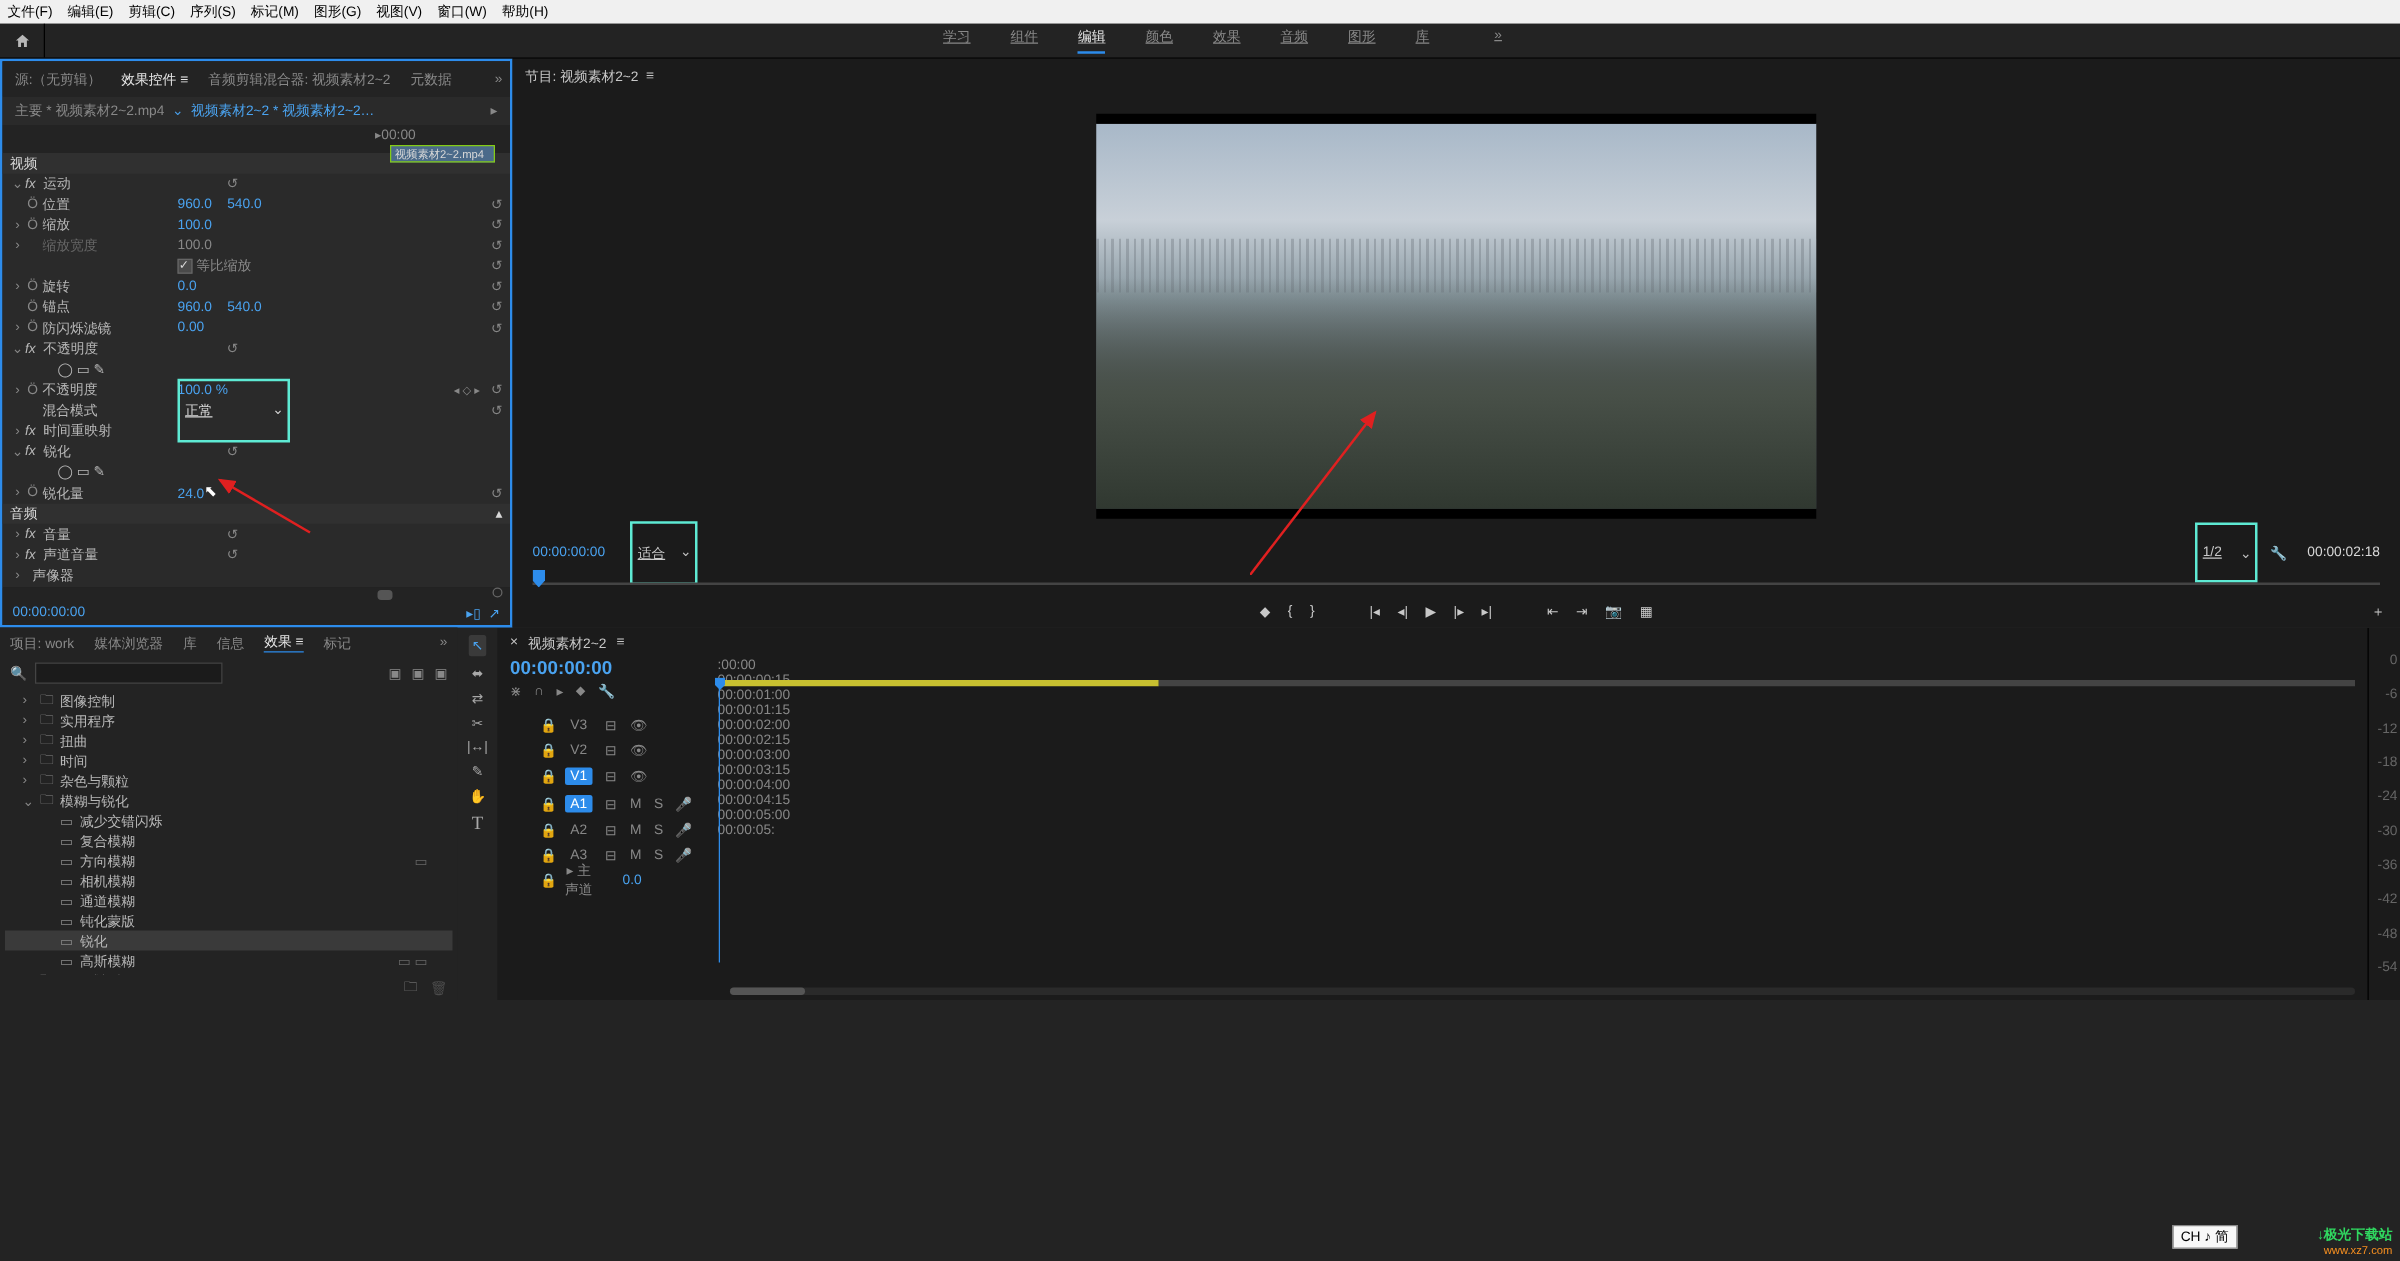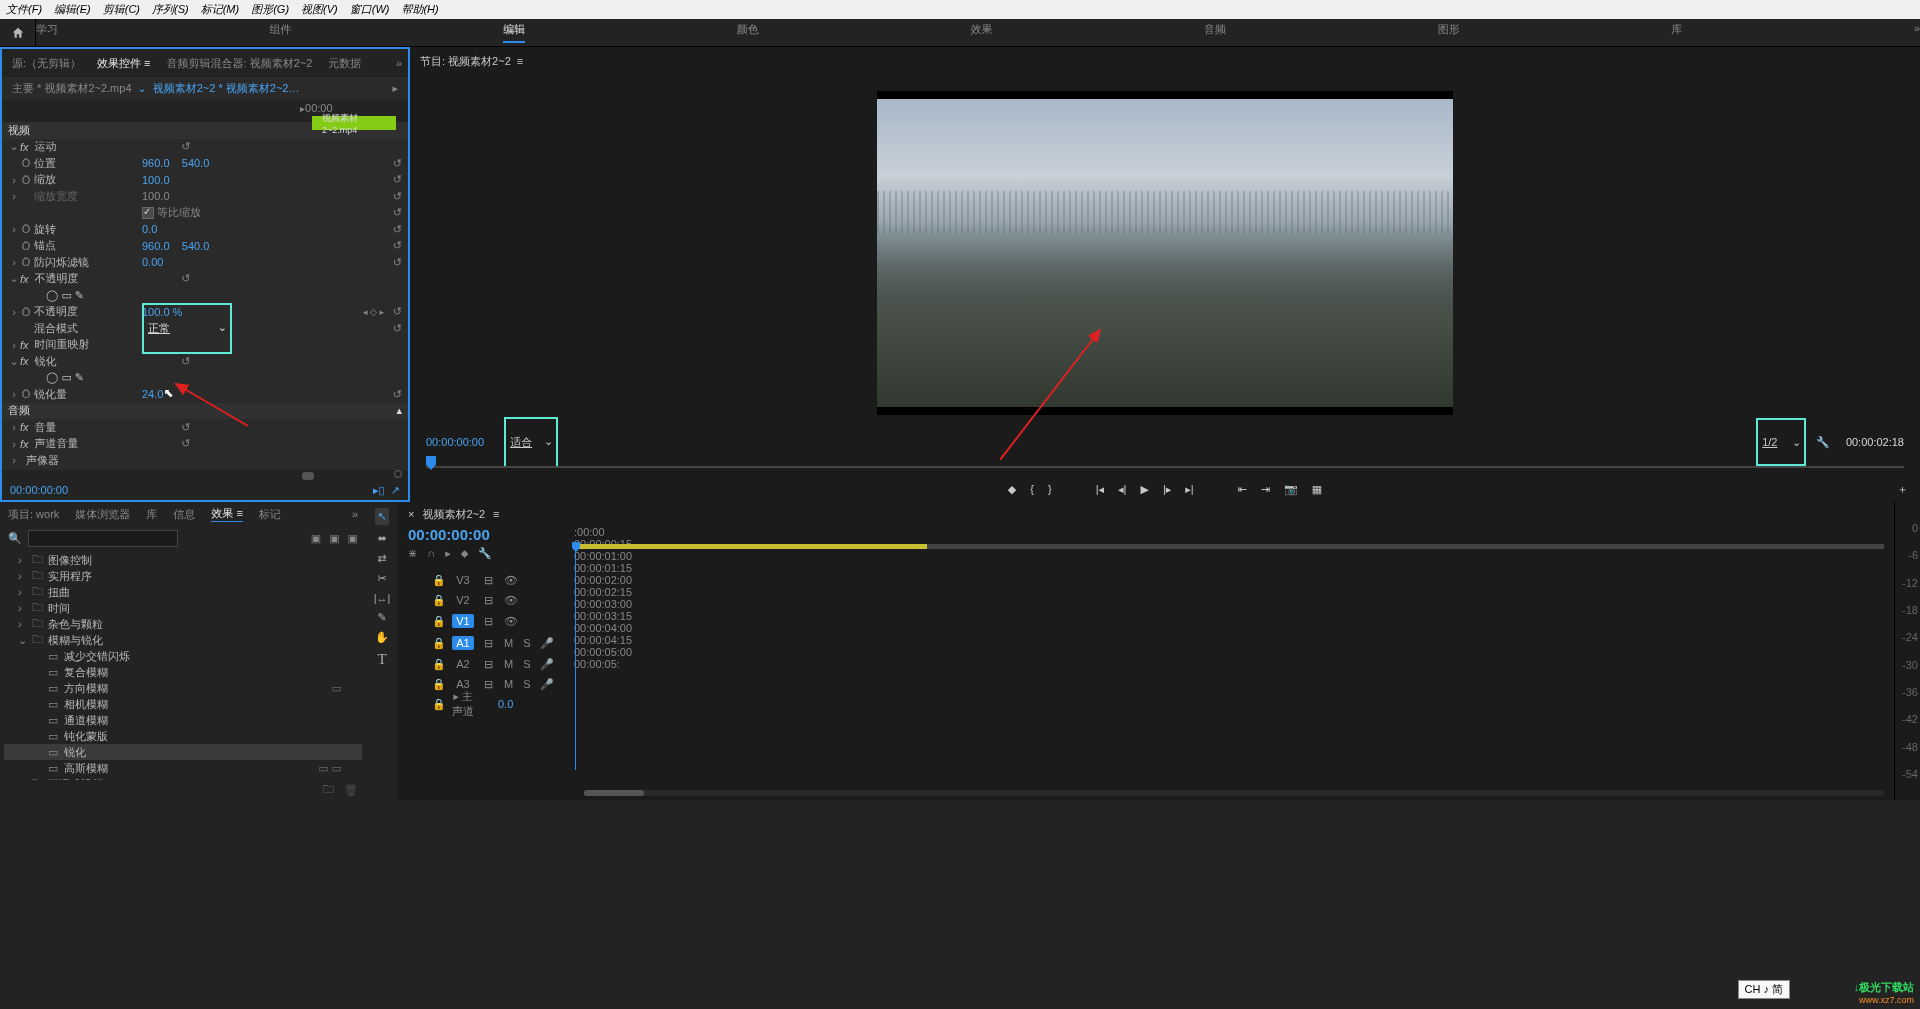--- a/index.html
+++ b/index.html
@@ -1,33 +1,33 @@
 <!DOCTYPE html>
 <html><head>
 <meta charset="utf-8">
 <style>
 * { margin: 0; padding: 0; box-sizing: border-box; font-family: "Microsoft YaHei", sans-serif; font-size: 11px; user-select: none; }
 body { background: #232323; color: #b8b8b8; width: 1920px; height: 1009px; overflow: hidden; position: relative; }
 .menubar { background: #f0f0f0; height: 19px; display: flex; align-items: center; padding: 0 6px; gap: 12px; color: #000; }
-.menubar span { cursor: default; font-style: italic; }
+.menubar span { cursor: default; }
 .toolbar { background: #232323; height: 28px; display: flex; align-items: center; border-bottom: 1px solid #000; }
 .home-btn { width: 36px; height: 100%; display: flex; align-items: center; justify-content: center; border-right: 1px solid #000; }
-.ws-tabs { flex: 1; display: flex; justify-content: space-between; gap: 32px; color: #888; }
+.ws-tabs { flex: 1; display: flex; justify-content: center; gap: 32px; color: #888; text-decoration: underline; }
 .ws-tabs .active { color: #e8e8e8; border-bottom: 2px solid #2d8ceb; padding-bottom: 4px; }
 .ws-tabs .more { color: #888; margin-left: 20px; }
 .main { display: flex; height: 455px; }
 .left-stack { width: 410px; display: flex; flex-direction: column; border: 2px solid #2d8ceb; background: #1b1b1b; }
 .panel-tabs { height: 28px; display: flex; align-items: center; gap: 16px; padding: 0 10px; background: #232323; color: #888; position: relative; text-align: center; }
 .panel-tabs .active { color: #e8e8e8; }
 .panel-tabs .chev { position: absolute; right: 6px; }
 .ec-header { padding: 4px 10px; color: #888; display: flex; align-items: center; gap: 6px; background: #2a2a2a; }
 .ec-header .link { color: #4aa3f0; }
 .ec-timeline-mini { height: 22px; background: #232323; position: relative; }
 .ec-timeline-mini .tick { position: absolute; left: 298px; top: 2px; color: #888; font-size: 10px; }
-.ec-timeline-mini .clip { position: absolute; left: 310px; top: 16px; height: 14px; width: 84px; background: #4a6a8a; color: #d8d8d8; font-size: 9px; padding: 0 3px; display: flex; align-items: center; border: 7px solid #84cc16; }
+.ec-timeline-mini .clip { position: absolute; left: 310px; top: 16px; height: 14px; width: 84px; background: #4a6a8a; color: #d8d8d8; font-size: 9px; padding: 0 3px; display: flex; align-items: center; border: 1px solid #84cc16; }
 .ec-body { flex: 1; overflow: hidden; background: #2a2a2a; }
 .prop-row { display: flex; align-items: center; height: 16.5px; padding: 0 6px; }
 .prop-row .tw { width: 12px; text-align: center; color: #888; }
 .prop-row .stop { width: 12px; text-align: center; color: #888; }
 .prop-row .label { flex: 0 0 110px; padding-left: 2px; }
 .prop-row .dim { color: #666; }
 .prop-row .vals { flex: 1; color: #4aa3f0; }
 .prop-row .vals.grey { color: #888; }
 .prop-row .reset { width: 14px; color: #888; text-align: right; }
 .prop-row .kf { width: 34px; color: #888; font-size: 9px; text-align: right; padding-right: 4px; }

